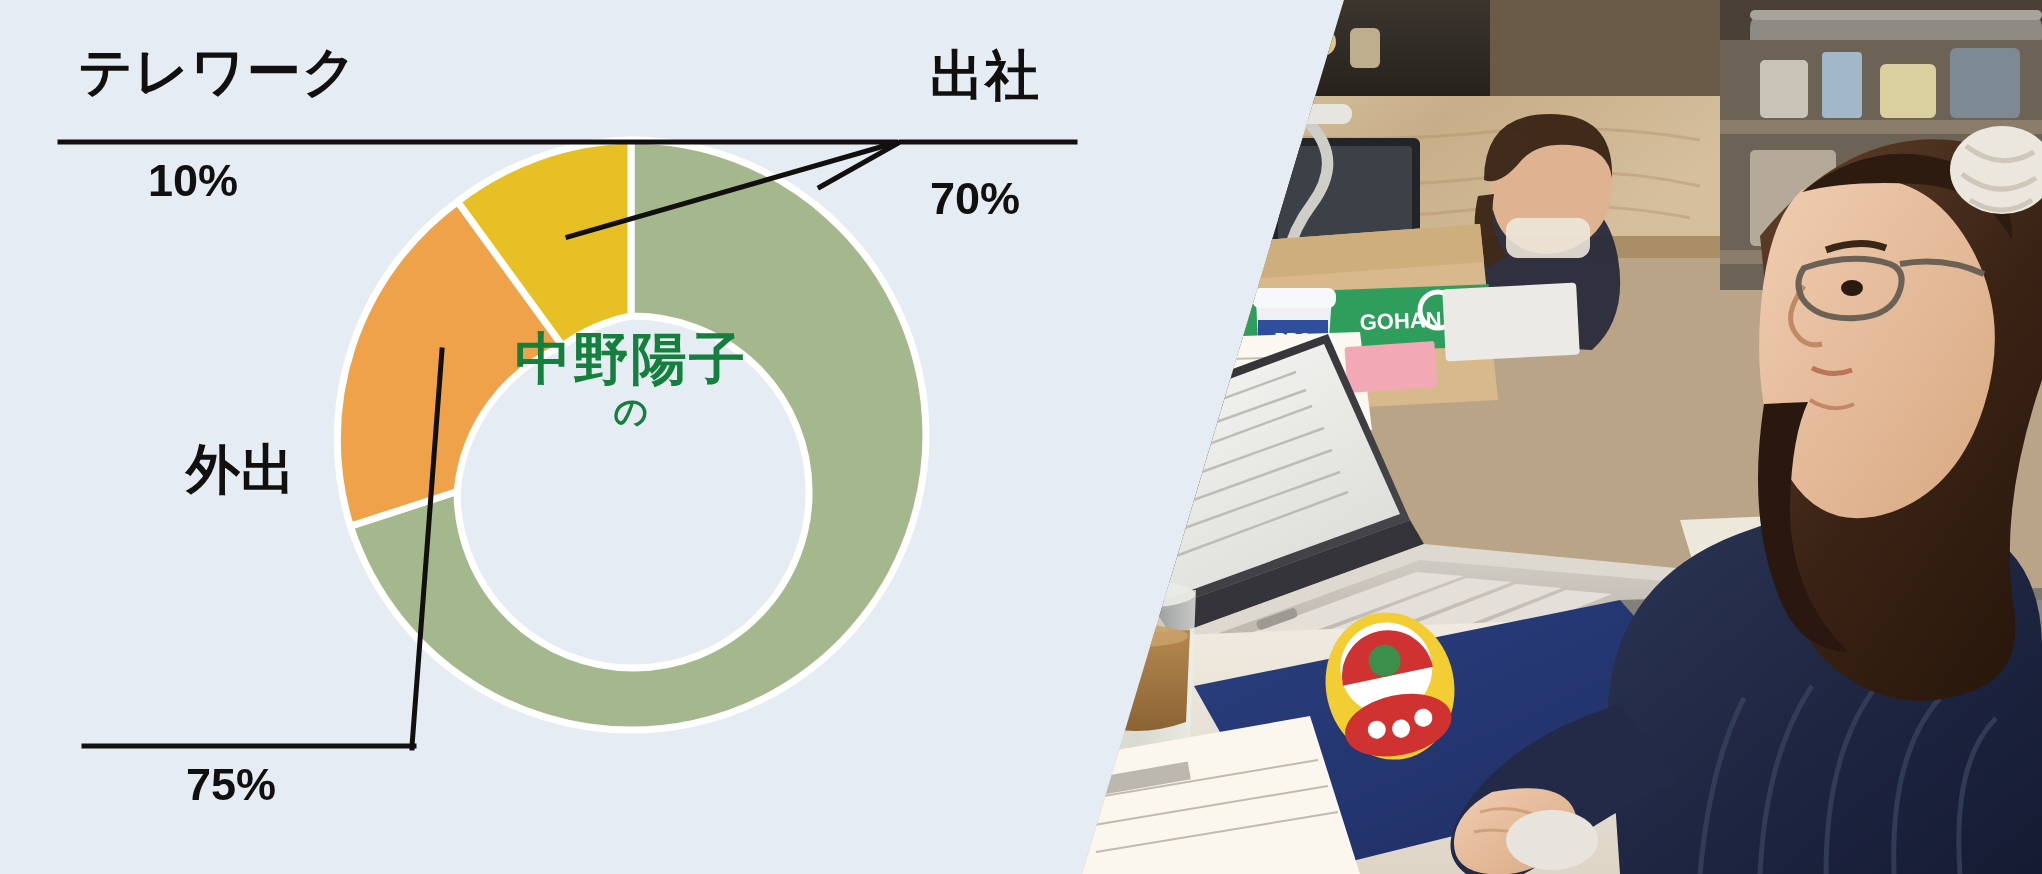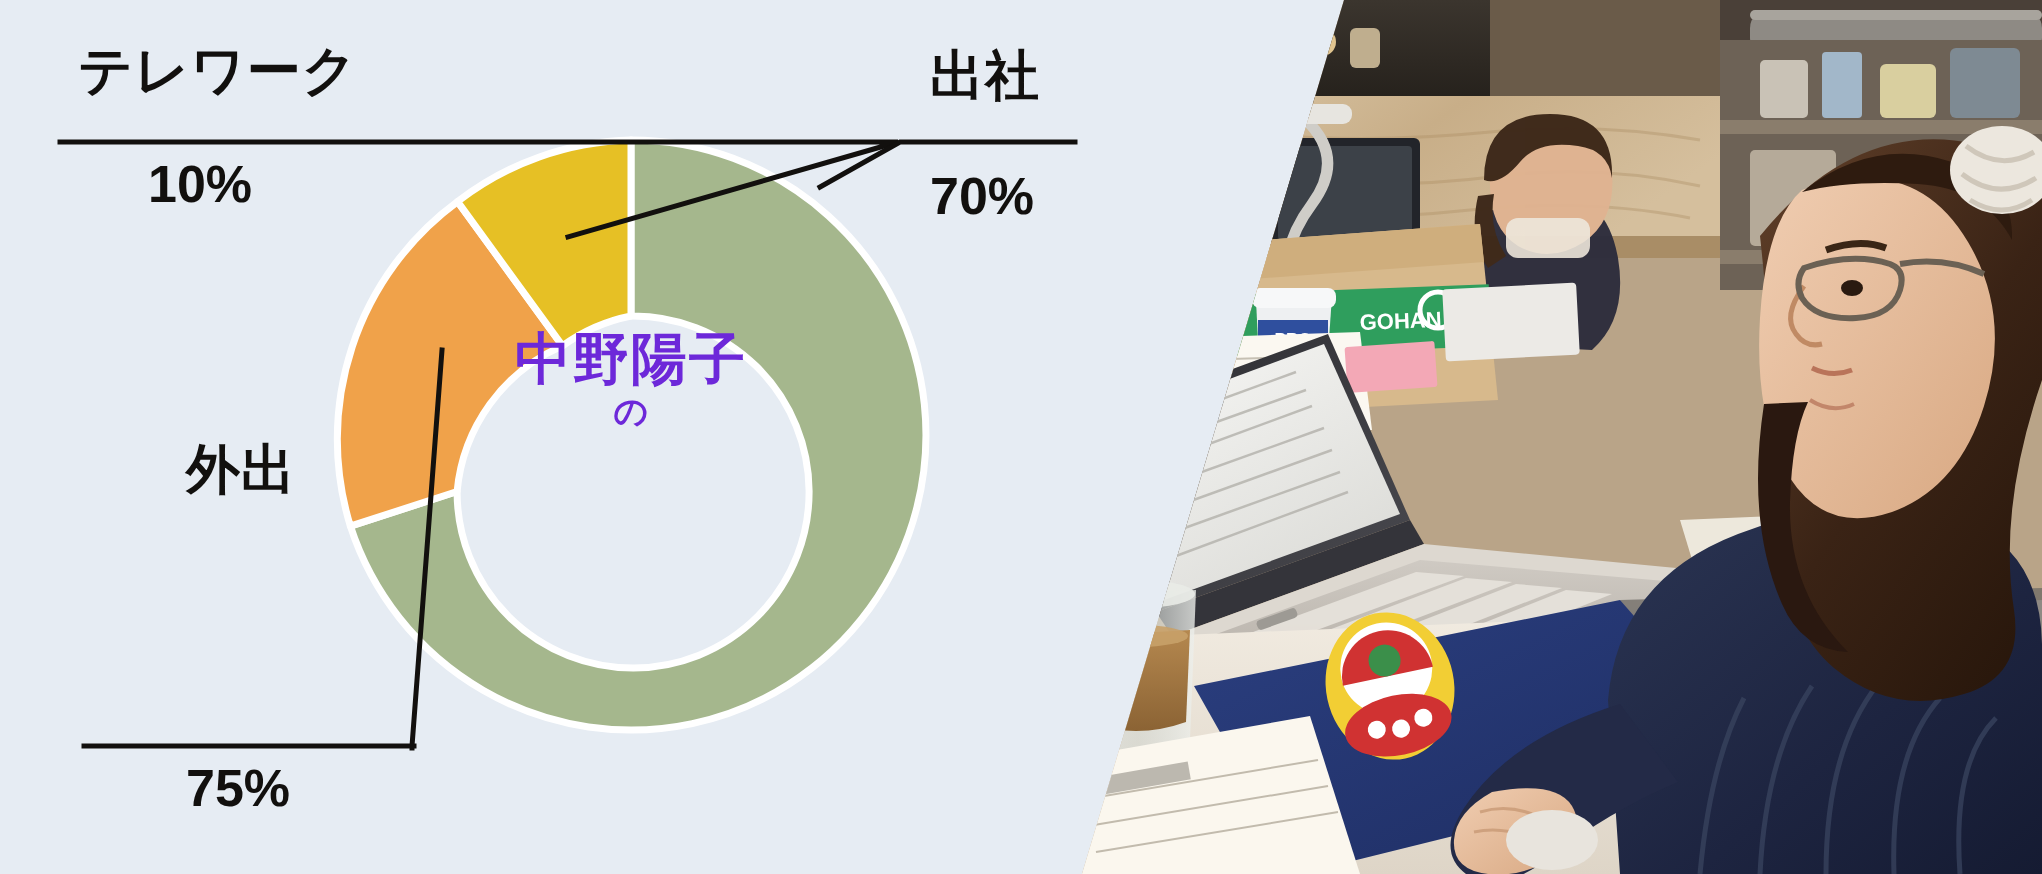--- a/index.html
+++ b/index.html
@@ -9,22 +9,22 @@
     font-family:"Liberation Sans","DejaVu Sans",sans-serif;
     overflow:hidden;
     position:relative;
   }
   #stage{position:absolute;inset:0;width:2042px;height:874px;}
   .layer{position:absolute;top:0;left:0;width:2042px;height:874px;}
   svg{display:block;}
   .lbl{position:absolute;color:#12100e;font-weight:700;white-space:nowrap;}
   .lbl-main{font-size:54px;line-height:1;letter-spacing:1px;}
   .lbl-sub{font-size:30px;line-height:1;letter-spacing:0px;}
-  .lbl-pct{font-size:52px;line-height:1;letter-spacing:0px;}
-  .ctr{position:absolute;text-align:center;color:#6d28d9;font-weight:700;}
+  .lbl-pct{font-size:45px;line-height:1;letter-spacing:0px;}
+  .ctr{position:absolute;text-align:center;color:#15803d;font-weight:700;}
   .ctr-name{font-size:56px;line-height:1.05;letter-spacing:2px;}
   .ctr-no{font-size:34px;line-height:1.35;}
   .ctr-style{font-size:38px;line-height:1.15;letter-spacing:1px;}
   .photo{position:absolute;overflow:hidden;}
 </style>
 </head>
 <body style="background: rgb(230, 236, 243);">
 
 <div id="stage">
 
@@ -328,25 +328,25 @@
     </g>
 
     <g stroke="#12100e" stroke-width="5" fill="none" stroke-linecap="square">
       <path d="M60 142 L898 142 L568 237"></path>
       <path d="M1075 142 L900 142 L820 187"></path>
       <path d="M84 746 L412 746 L412 746 L414 746 L414 746"></path>
       <path d="M412 748 L412 746 L442 350"></path>
     </g>
   </svg>
 
-  <div class="lbl lbl-main" style="left:78px;top:44px;font-family:Liberation Serif, serif;">テレワーク</div>
+  <div class="lbl lbl-main" style="left:78px;top:44px;">テレワーク</div>
   <div class="lbl lbl-pct" style="left:148px;top:158px;">10%</div>
 
   <div class="lbl lbl-main" style="left:930px;top:48px;">出社</div>
-  <div class="lbl lbl-pct" style="left:930px;top:170px;">70%</div>
+  <div class="lbl lbl-pct" style="left:930px;top:176px;">70%</div>
 
   <div class="lbl lbl-main" style="left:186px;top:442px;">外出</div>
   <div class="lbl lbl-pct" style="left:186px;top:762px;">75%</div>
 
   <div class="ctr" style="left:451px;top:330px;width:360px;">
     <div class="ctr-name">中野陽子</div>
     <div class="ctr-no">の</div>
   </div>
 
 </div>

